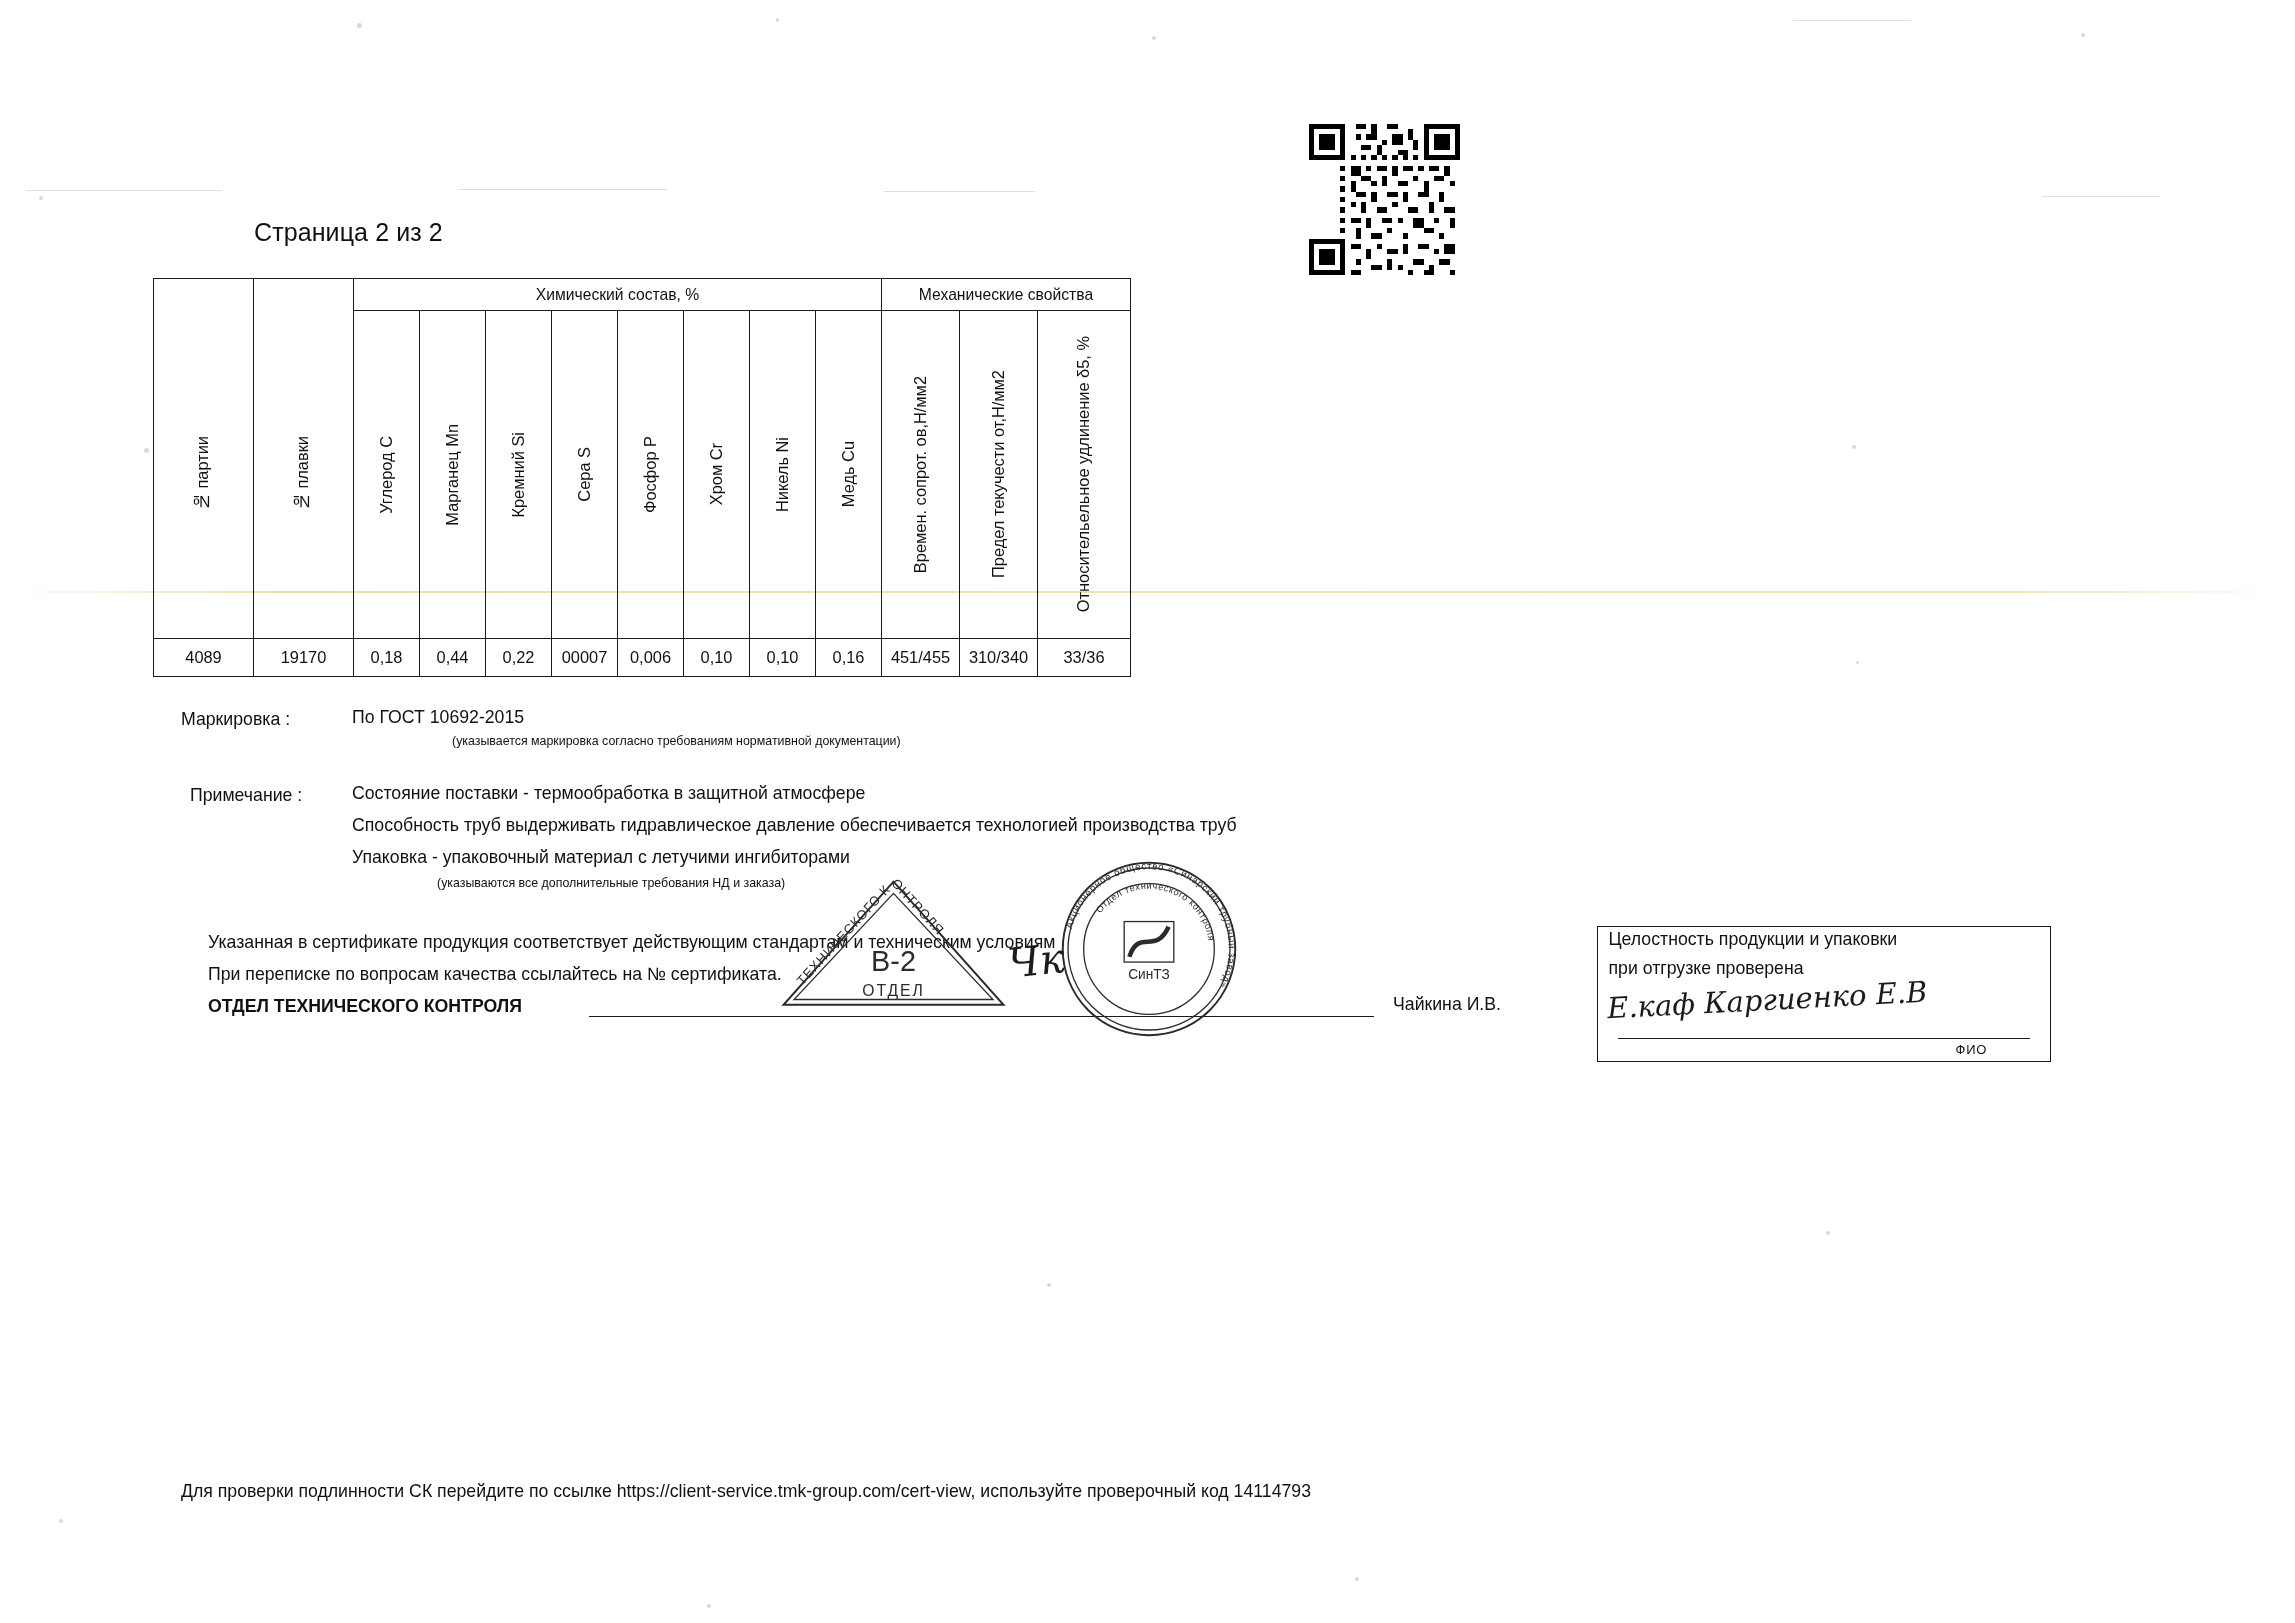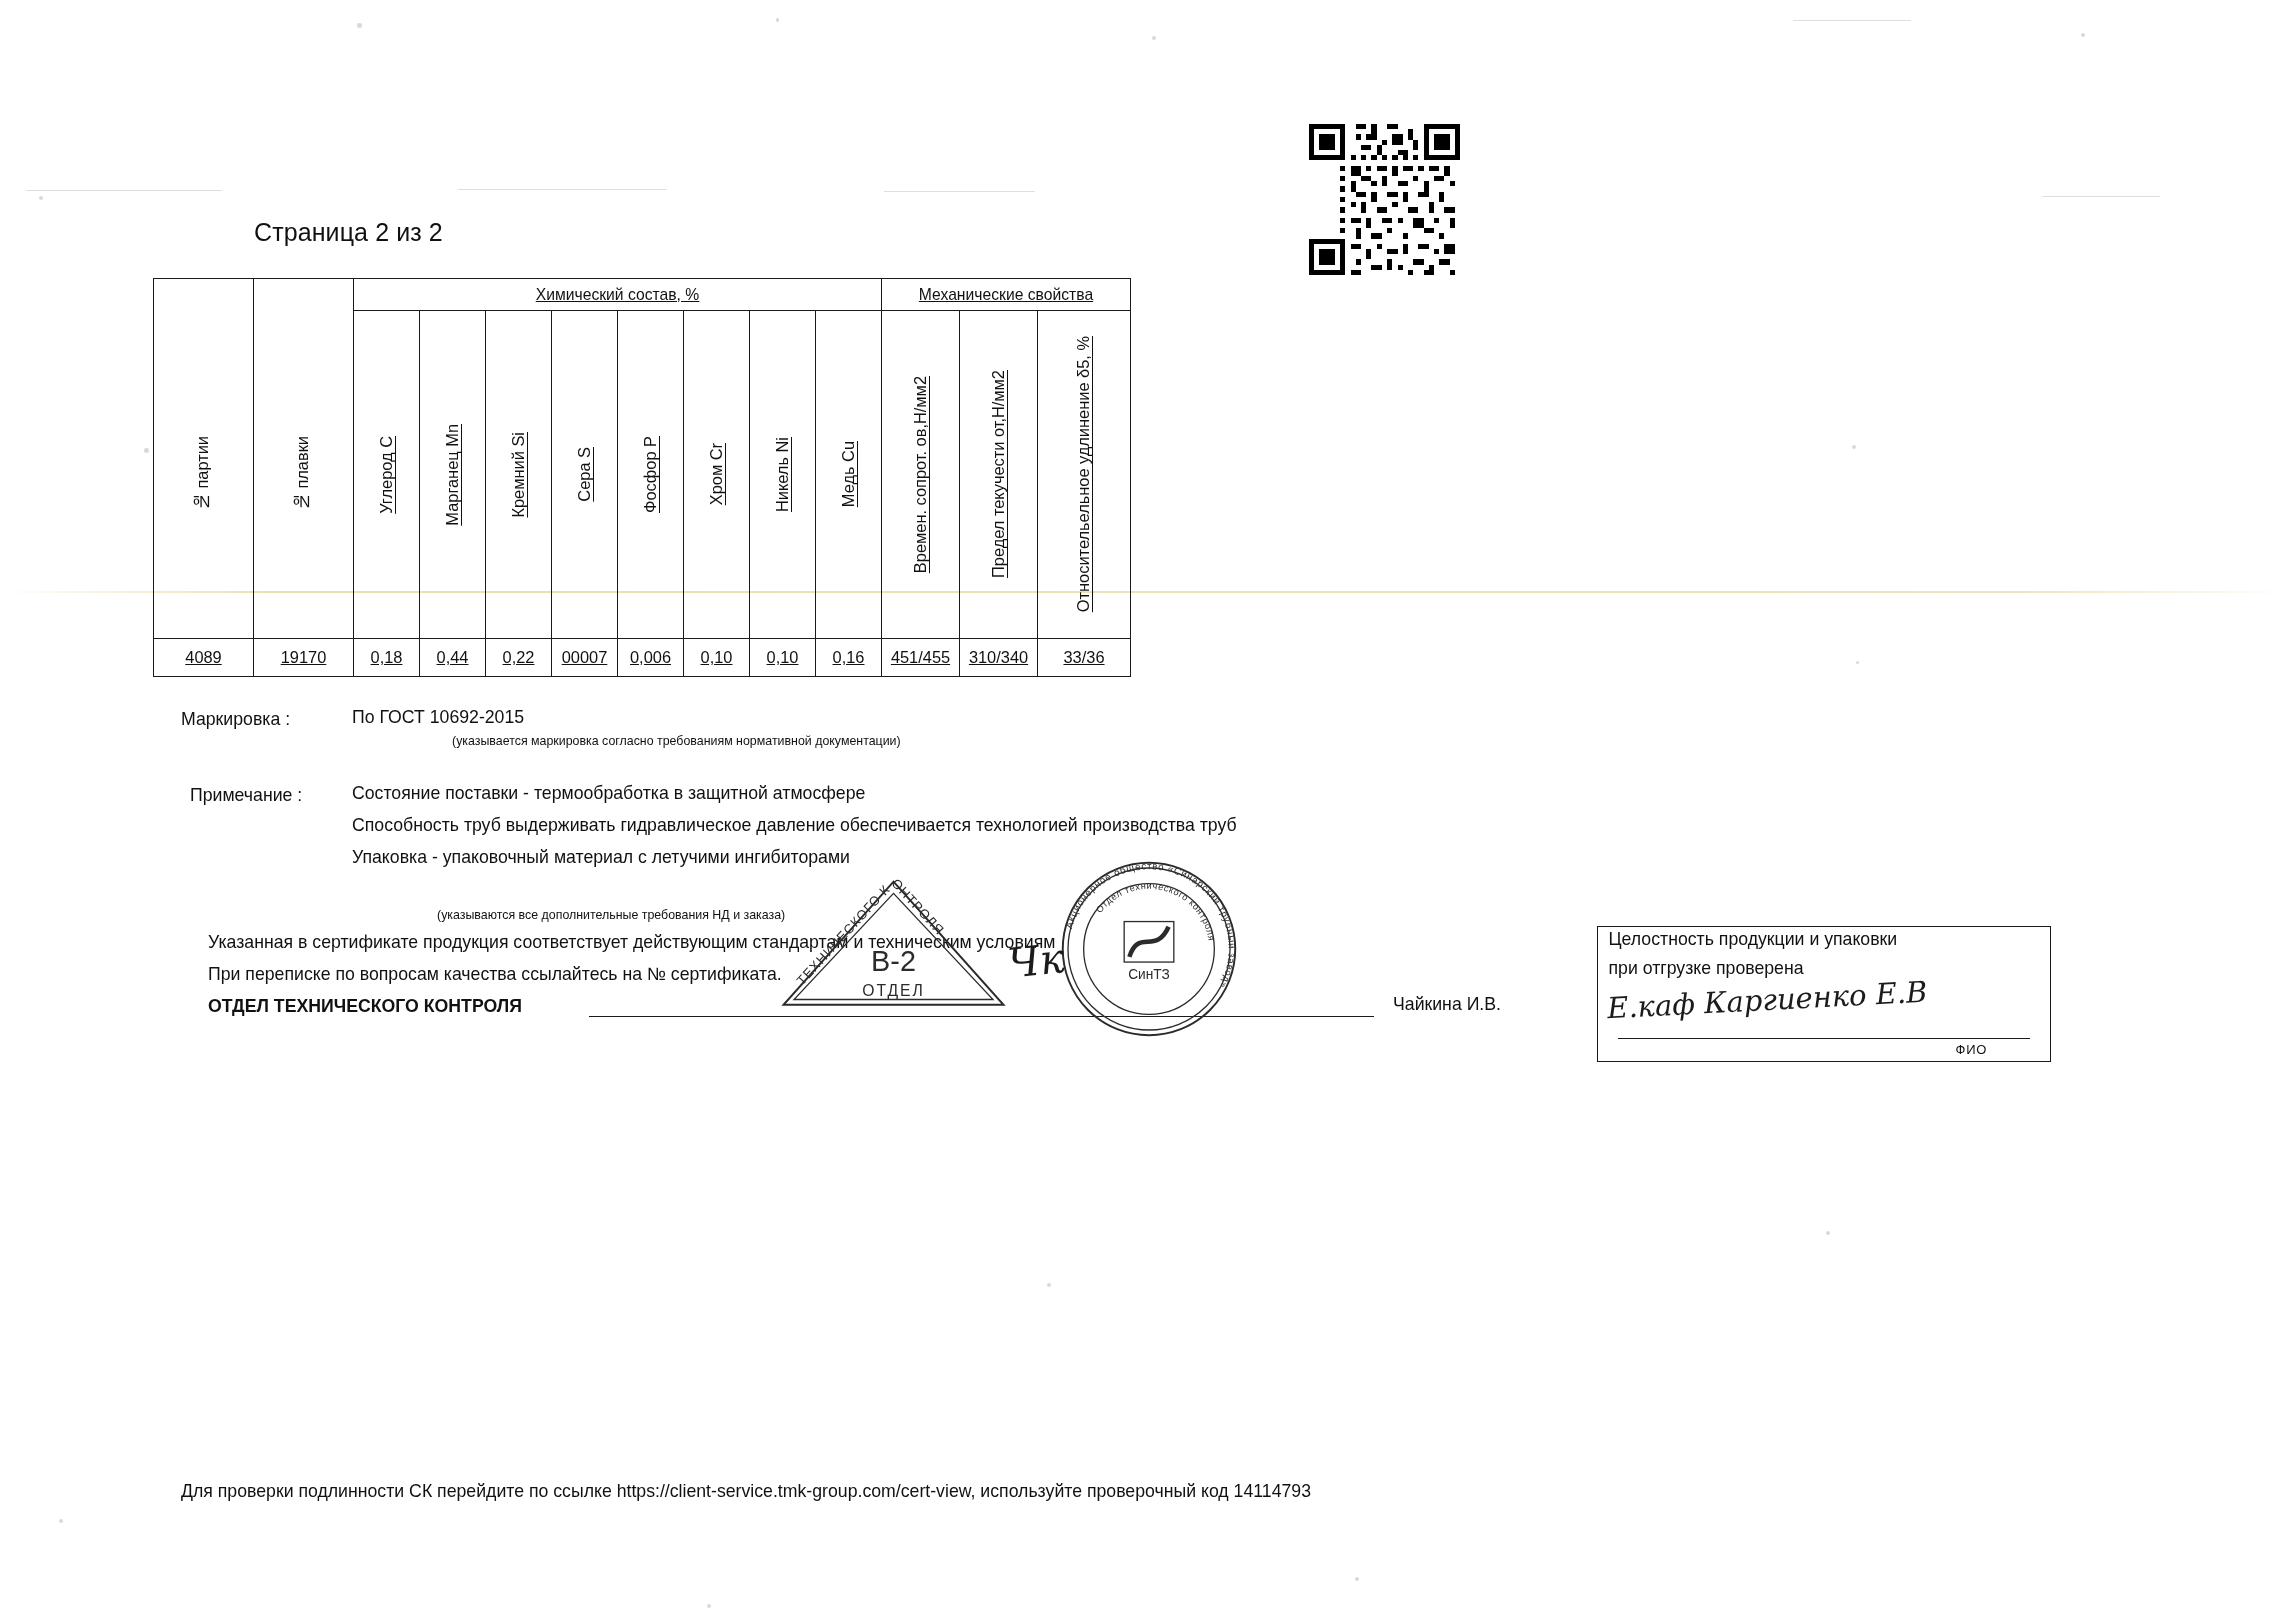--- a/index.html
+++ b/index.html
@@ -63,21 +63,20 @@
     border-collapse: collapse;
     table-layout: fixed;
   }
   .cert-table td, .cert-table th {
     border: 1.3px solid #1a1a1a;
     padding: 0;
     font-weight: normal;
     font-size: 15.7px;
     text-align: center;
     vertical-align: middle;
-    text-decoration: underline;
   }
   .grp-head {
     height: 31px;
     font-size: 16.4px;
   }
   .vert-head {
     height: 327px;
     position: relative;
   }
   .vert-head > span {
@@ -406,21 +405,21 @@
 </div>
 
 <div class="lbl" style="left:181px;top:709px;">Маркировка :</div>
 <div class="val" style="left:352px;top:707px;">По ГОСТ 10692-2015</div>
 <div class="small-note" style="left:452px;top:734px;">(указывается маркировка согласно требованиям нормативной документации)</div>
 
 <div class="lbl" style="left:190px;top:785px;">Примечание :</div>
 <div class="val" style="left:352px;top:783px;">Состояние поставки  - термообработка в защитной атмосфере</div>
 <div class="val" style="left:352px;top:815px;">Способность труб выдерживать гидравлическое давление обеспечивается технологией производства труб</div>
 <div class="val" style="left:352px;top:847px;">Упаковка - упаковочный материал с летучими ингибиторами</div>
-<div class="small-note" style="left:437px;top:876px;margin-top:32px;">(указываются все дополнительные требования НД и заказа)</div>
+<div class="small-note" style="left:437px;top:876px;">(указываются все дополнительные требования НД и заказа)</div>
 
 <div class="lbl" style="left:208px;top:932px;">Указанная в сертификате продукция соответствует действующим стандартам и техническим условиям</div>
 <div class="lbl" style="left:208px;top:964px;">При переписке по вопросам качества ссылайтесь на № сертификата.</div>
 <div class="lbl bold" style="left:208px;top:996px;">ОТДЕЛ ТЕХНИЧЕСКОГО КОНТРОЛЯ</div>
 <div class="sig-line" style="left:589px;top:1016px;width:785px;"></div>
 <div class="lbl" style="left:1393px;top:994px;">Чайкина И.В.</div>
 
 <div class="triangle-stamp">
   <svg width="275" height="164" viewBox="0 0 420 250" aria-hidden="true">
     <defs>

